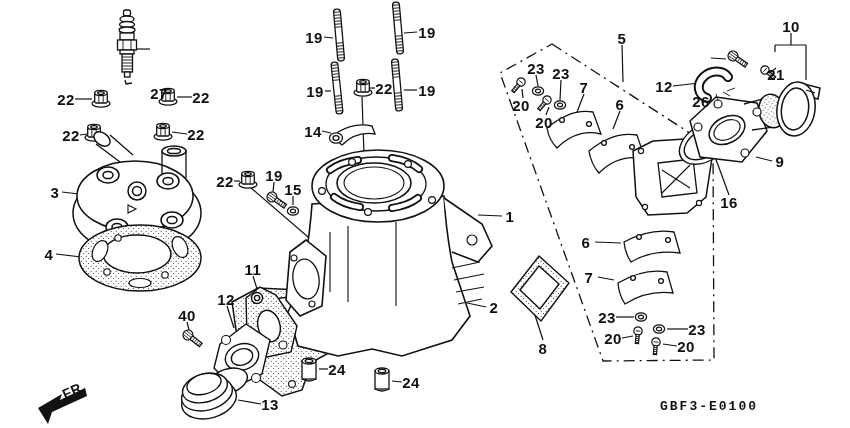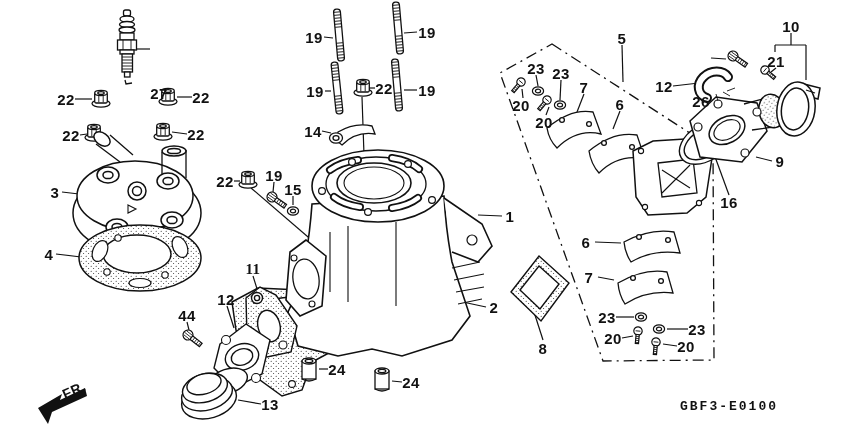--- a/index.html
+++ b/index.html
@@ -10,21 +10,21 @@
   .stage svg{position:absolute;left:0;top:0;}
   .callout{
     position:absolute;transform:translate(-50%,-50%);
     font:bold 15px "Liberation Sans",sans-serif;color:#111;
     letter-spacing:.5px;white-space:nowrap;line-height:1;
     user-select:none;
   }
   .diagram-code{
     position:absolute;left:660px;top:399px;
     font:bold 13px "Liberation Mono",monospace;color:#111;
-    letter-spacing:2px;white-space:nowrap;margin-left:20px;
+    letter-spacing:2px;white-space:nowrap;
   }
   .fr-label{
     position:absolute;left:62px;top:382px;
     font:bold 14px "Liberation Sans",sans-serif;color:#111;
     transform:rotate(-24deg);letter-spacing:.5px;
   }
 </style>
 </head>
 <body>
 
@@ -377,38 +377,38 @@
       <div class="callout" style="left: 427px; top: 90px;">19</div>
       <div class="callout" style="left: 384px; top: 88px;">22</div>
       <div class="callout" style="left: 313px; top: 131px;">14</div>
       <div class="callout" style="left: 225px; top: 181px;">22</div>
       <div class="callout" style="left: 274px; top: 175px;">19</div>
       <div class="callout" style="left: 293px; top: 189px;">15</div>
       <div class="callout" style="left: 55px; top: 192px;">3</div>
       <div class="callout" style="left: 49px; top: 254px;">4</div>
       <div class="callout" style="left: 510px; top: 216px;">1</div>
       <div class="callout" style="left: 494px; top: 307px;">2</div>
-      <div class="callout" style="left: 187px; top: 315px;">44</div>
-      <div class="callout" style="left: 253px; top: 269px; font-family: Liberation Serif, serif;">11</div>
+      <div class="callout" style="left: 187px; top: 315px;">40</div>
+      <div class="callout" style="left: 253px; top: 269px;">11</div>
       <div class="callout" style="left: 226px; top: 299px;">12</div>
       <div class="callout" style="left: 270px; top: 404px;">13</div>
       <div class="callout" style="left: 337px; top: 369px;">24</div>
       <div class="callout" style="left: 411px; top: 382px;">24</div>
       <div class="callout" style="left: 543px; top: 348px;">8</div>
       <div class="callout" style="left: 622px; top: 38px;">5</div>
       <div class="callout" style="left: 536px; top: 68px;">23</div>
       <div class="callout" style="left: 561px; top: 73px;">23</div>
       <div class="callout" style="left: 521px; top: 105px;">20</div>
       <div class="callout" style="left: 544px; top: 122px;">20</div>
       <div class="callout" style="left: 584px; top: 87px;">7</div>
       <div class="callout" style="left: 620px; top: 104px;">6</div>
       <div class="callout" style="left: 664px; top: 86px;">12</div>
       <div class="callout" style="left: 701px; top: 58px; margin-top: 43px;">26</div>
       <div class="callout" style="left: 791px; top: 26px; text-align: center;">10</div>
-      <div class="callout" style="left: 776px; top: 61px;">21</div>
+      <div class="callout" style="left: 776px; top: 74px;">21</div>
       <div class="callout" style="left: 780px; top: 161px;">9</div>
       <div class="callout" style="left: 729px; top: 202px;">16</div>
       <div class="callout" style="left: 586px; top: 242px;">6</div>
       <div class="callout" style="left: 589px; top: 277px;">7</div>
       <div class="callout" style="left: 607px; top: 317px;">23</div>
       <div class="callout" style="left: 613px; top: 338px;">20</div>
       <div class="callout" style="left: 697px; top: 329px;">23</div>
       <div class="callout" style="left: 686px; top: 346px;">20</div>
     </div>
 

